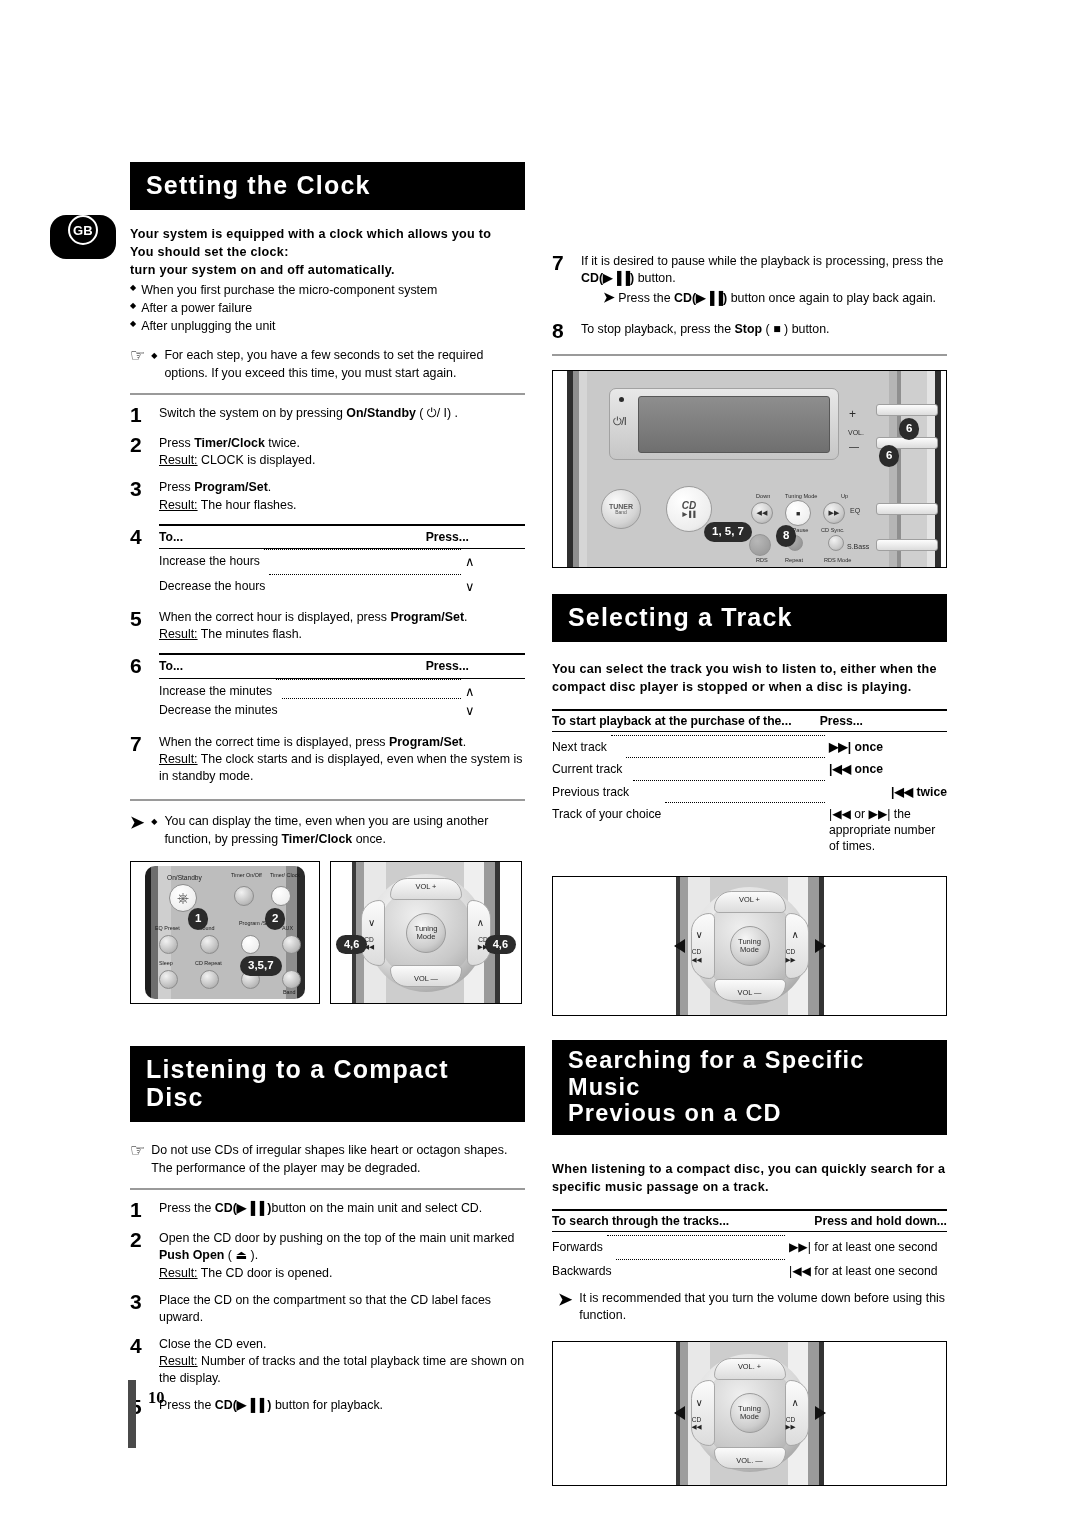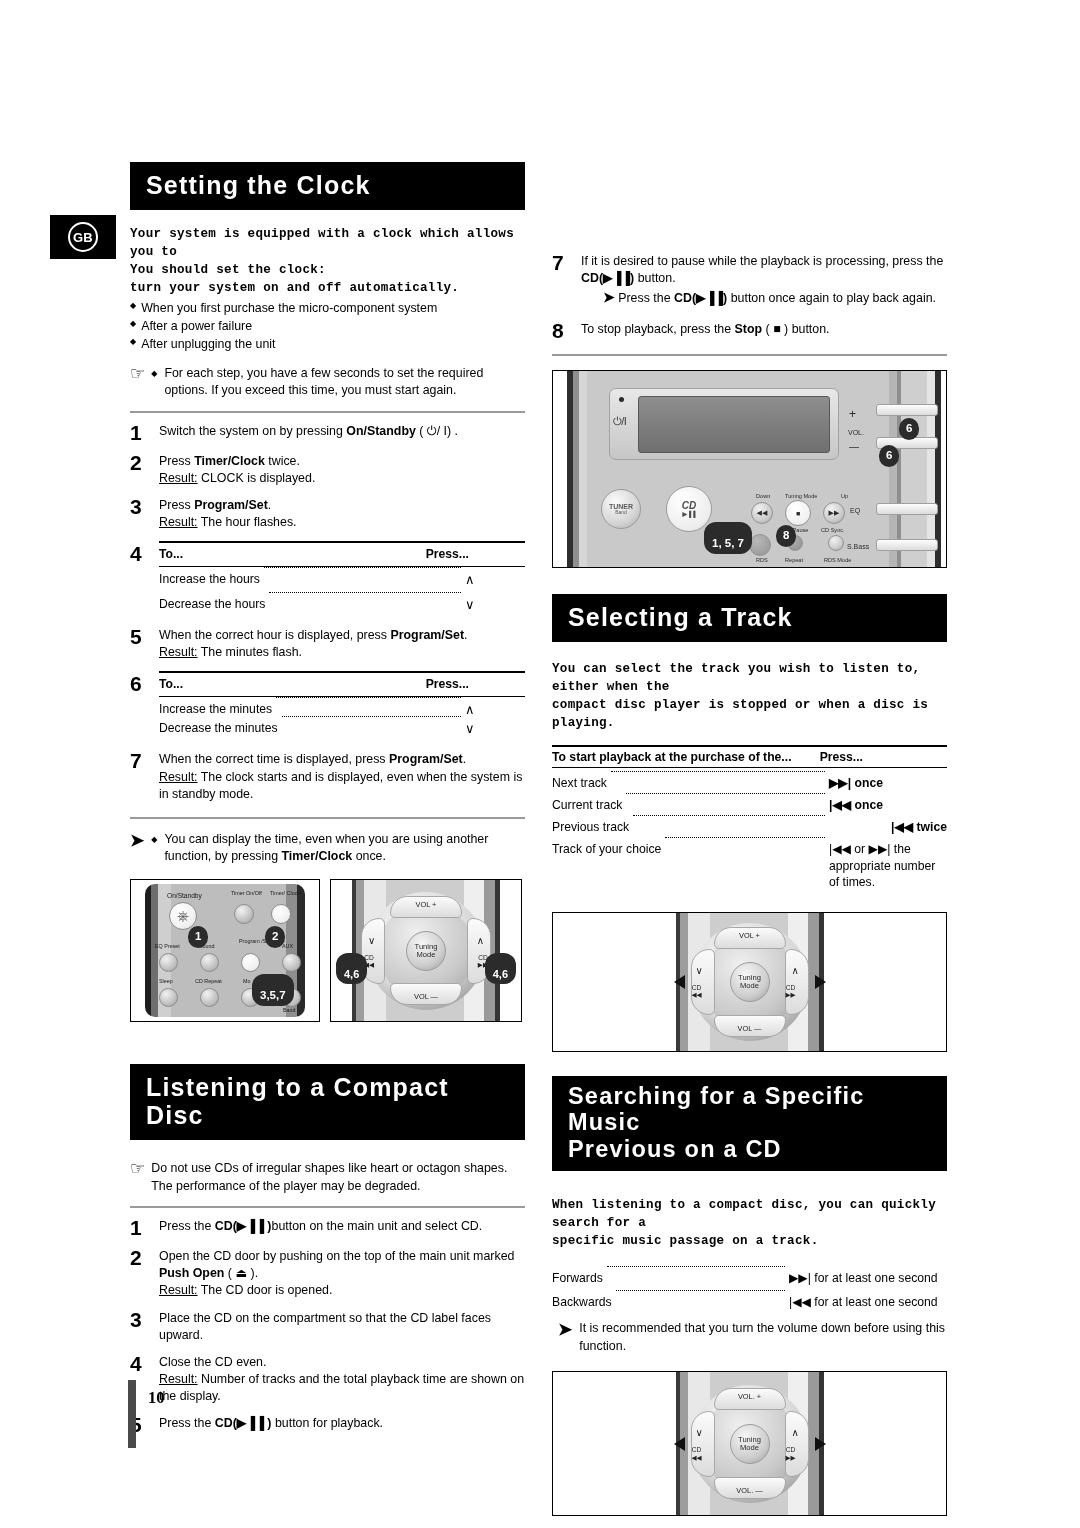--- a/index.html
+++ b/index.html
@@ -12,21 +12,21 @@
     position:relative;
     overflow:hidden;
   }
 
   
   #page { position:absolute; inset:0; }
 
   .gb-badge{
     position:absolute; left:50px; top:215px;
     width:66px; height:44px; background:#000;
-    display:flex; align-items:center; justify-content:center;
+    display:flex; justify-content:center;border-radius:16px;
   }
   .gb-circle{
     width:30px;height:30px;border-radius:50%;
     border:2.2px solid #fff; color:#fff;
     font-size:13px; font-weight:bold;
     display:flex;align-items:center;justify-content:center;
     letter-spacing:.3px;
   }
 
   .col{ position:absolute; top:162px; width:395px; }
@@ -41,21 +41,20 @@
     padding:9px 16px 11px 16px;
     line-height:1.12;
   }
   .banner.two-line{ padding:7px 16px 9px 16px; font-size:23.5px; }
 
   
   .intro{
     font-size:12.6px; font-weight:bold; line-height:1.42;
     letter-spacing:.28px;
     margin-top:16px;
-    font-family:Liberation Mono, monospace;
   }
   .bullets{ margin-top:1px; }
   .bullet{
     font-size:12.4px; line-height:1.46; display:flex; gap:5px;
   }
   .bullet .dia{ font-size:8px; line-height:1.85; }
 
   
   .note{
     display:flex; gap:7px; margin-top:12px; align-items:flex-start;
@@ -119,21 +118,21 @@
     border:1px solid #8d8d8d;
   }
   .btn.hl{ background:radial-gradient(circle at 36% 30%,#ffffff,#efefef 70%,#d2d2d2); }
   .klabel{
     position:absolute; font-size:5.4px; color:#1a1a1a; text-align:center;
     line-height:1.05; white-space:nowrap; font-family:"Liberation Sans",sans-serif;
   }
   .callout{
     position:absolute; background:#2b2b2b; color:#fff;
     border-radius:11px; font-size:11.5px; font-weight:bold;
-    padding:14px 7px 3px 7px; line-height:1.1; white-space:nowrap;
+    padding:2px 7px 3px 7px; line-height:1.1; white-space:nowrap;
     box-shadow:0 0 0 1px #2b2b2b;
   }
   .callout.round{ border-radius:50%; padding:3px 6px 4px 6px; }
   .callout::after{
     content:""; position:absolute; width:0;height:0;
   }
 
   
   .navfig-bg{
     position:absolute; left:50%; top:0; transform:translateX(-50%);
@@ -388,21 +387,21 @@
           <div class="klabel" style="left:92px;top:90px;">Mo</div>
           <div class="klabel" style="left:132px;top:119px;">Band</div>
 
           <div class="btn" style="left:8px;top:99px;width:19px;height:19px;"></div>
           <div class="btn" style="left:49px;top:99px;width:19px;height:19px;"></div>
           <div class="btn" style="left:90px;top:99px;width:19px;height:19px;"></div>
           <div class="btn" style="left:131px;top:99px;width:19px;height:19px;"></div>
 
           <div class="callout round" style="left:38px;top:38px;">1</div>
           <div class="callout round" style="left:115px;top:38px;">2</div>
-          <div class="callout" style="left:102px;top:86px;">3,5,7</div>
+          <div class="callout" style="left:90px;top:86px;">3,5,7</div>
         </div>
       </div>
 
       <div class="fig" style="width:192px;height:143px;">
         <div class="navfig-bg"></div>
         <div class="ring"></div>
         <div class="ring-in"></div>
         <div class="seg" style="left:50%;top:16px;transform:translateX(-50%);width:72px;height:22px;border-radius:36px 36px 10px 10px;"></div>
         <div class="seg" style="left:50%;bottom:16px;transform:translateX(-50%);width:72px;height:22px;border-radius:10px 10px 36px 36px;"></div>
         <div class="seg" style="left:30px;top:50%;transform:translateY(-50%);width:24px;height:66px;border-radius:32px 10px 10px 32px;"></div>
@@ -607,20 +606,24 @@
       <div>Searching for a Specific Music</div>
       <div>Previous on a CD</div>
     </div>
 
     <div class="intro" style="margin-top:26px;">
       <div>When listening to a compact disc, you can quickly search for a</div>
       <div>specific music passage on a track.</div>
     </div>
 
     <div class="tbl" style="margin-top:12px;">
+      <div class="hdr">
+        <span>To search through the tracks...</span>
+        <span>Press and hold down...</span>
+      </div>
       <div class="row" style="padding-top:7px;">
         <span class="lbl">Forwards</span>
         <span class="dots"></span>
         <span class="val" style="width:158px;">▶▶|  for at least one second</span>
       </div>
       <div class="row" style="padding-top:8px;">
         <span class="lbl">Backwards</span>
         <span class="dots"></span>
         <span class="val" style="width:158px;">|◀◀  for at least one second</span>
       </div>

